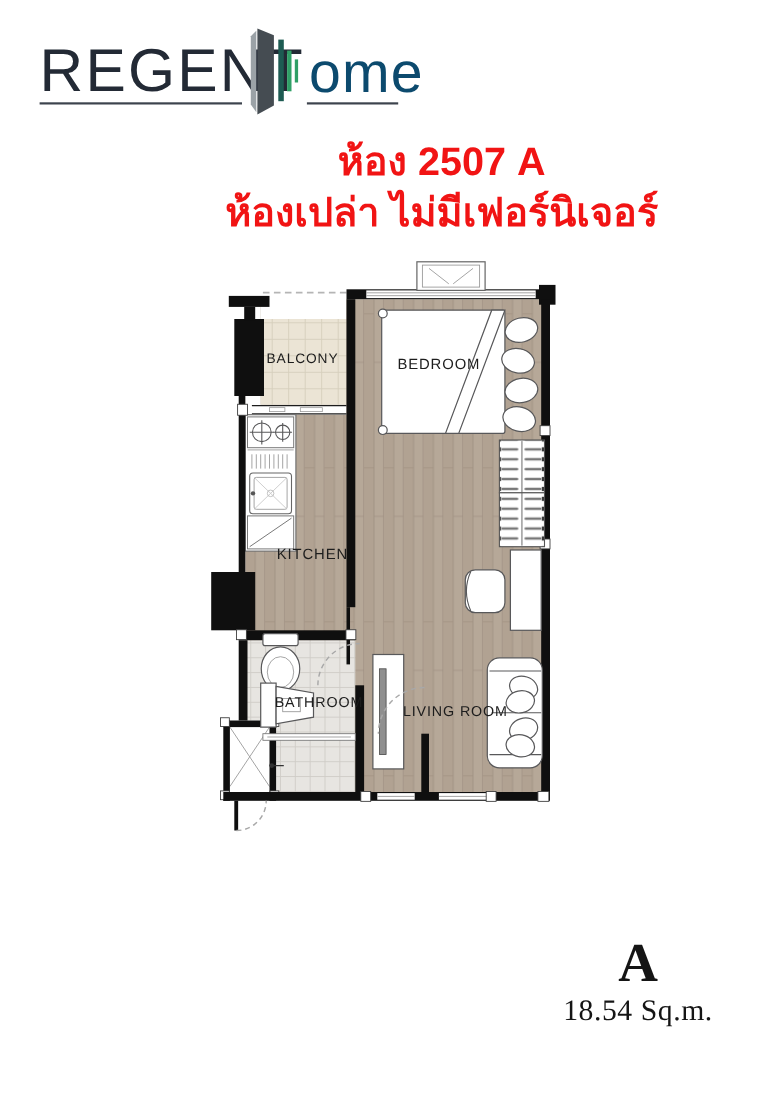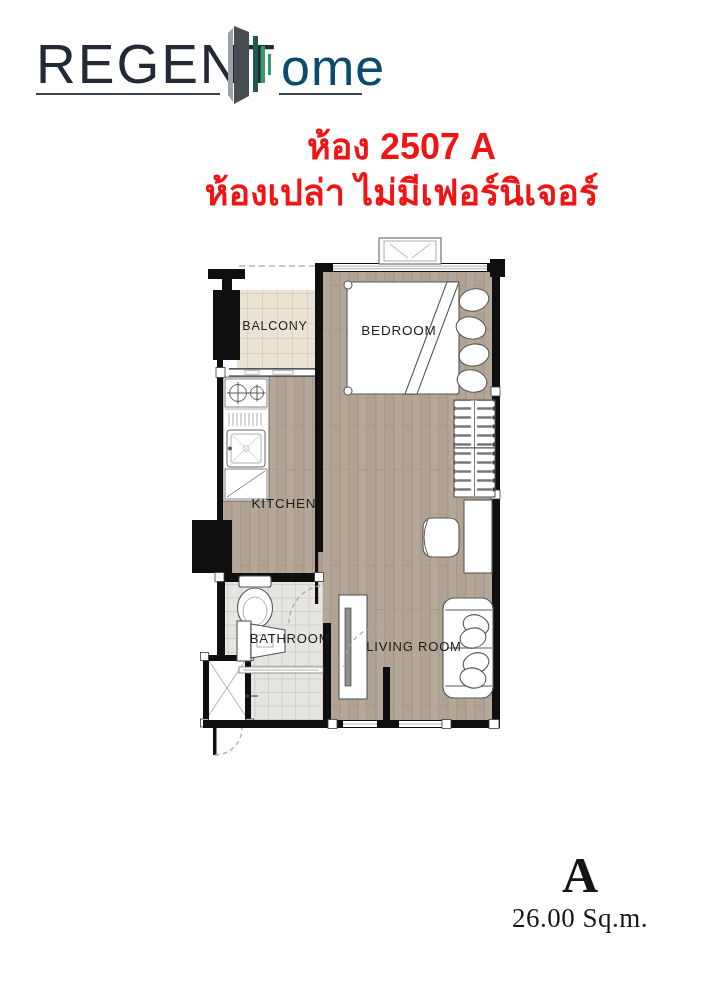--- a/index.html
+++ b/index.html
@@ -287,16 +287,16 @@
 
     <text class="rmlabel" x="88" y="97" font-size="12.5" text-anchor="middle">BALCONY</text>
     <text class="rmlabel" x="212" y="102" font-size="13.5" text-anchor="middle">BEDROOM</text>
     <text class="rmlabel" x="97" y="275" font-size="13.5" text-anchor="middle">KITCHEN</text>
     <text class="rmlabel" x="103" y="410" font-size="13" text-anchor="middle">BATHROOM</text>
     <text class="rmlabel" x="227" y="418" font-size="13" text-anchor="middle">LIVING ROOM</text>
   </svg>
 
   <div class="unit">
     <div class="unit-type">A</div>
-    <div class="unit-area">26.00 Sq.m.</div>
+    <div class="unit-area">18.54 Sq.m.</div>
   </div>
 
 </div>
 
 </body></html>

